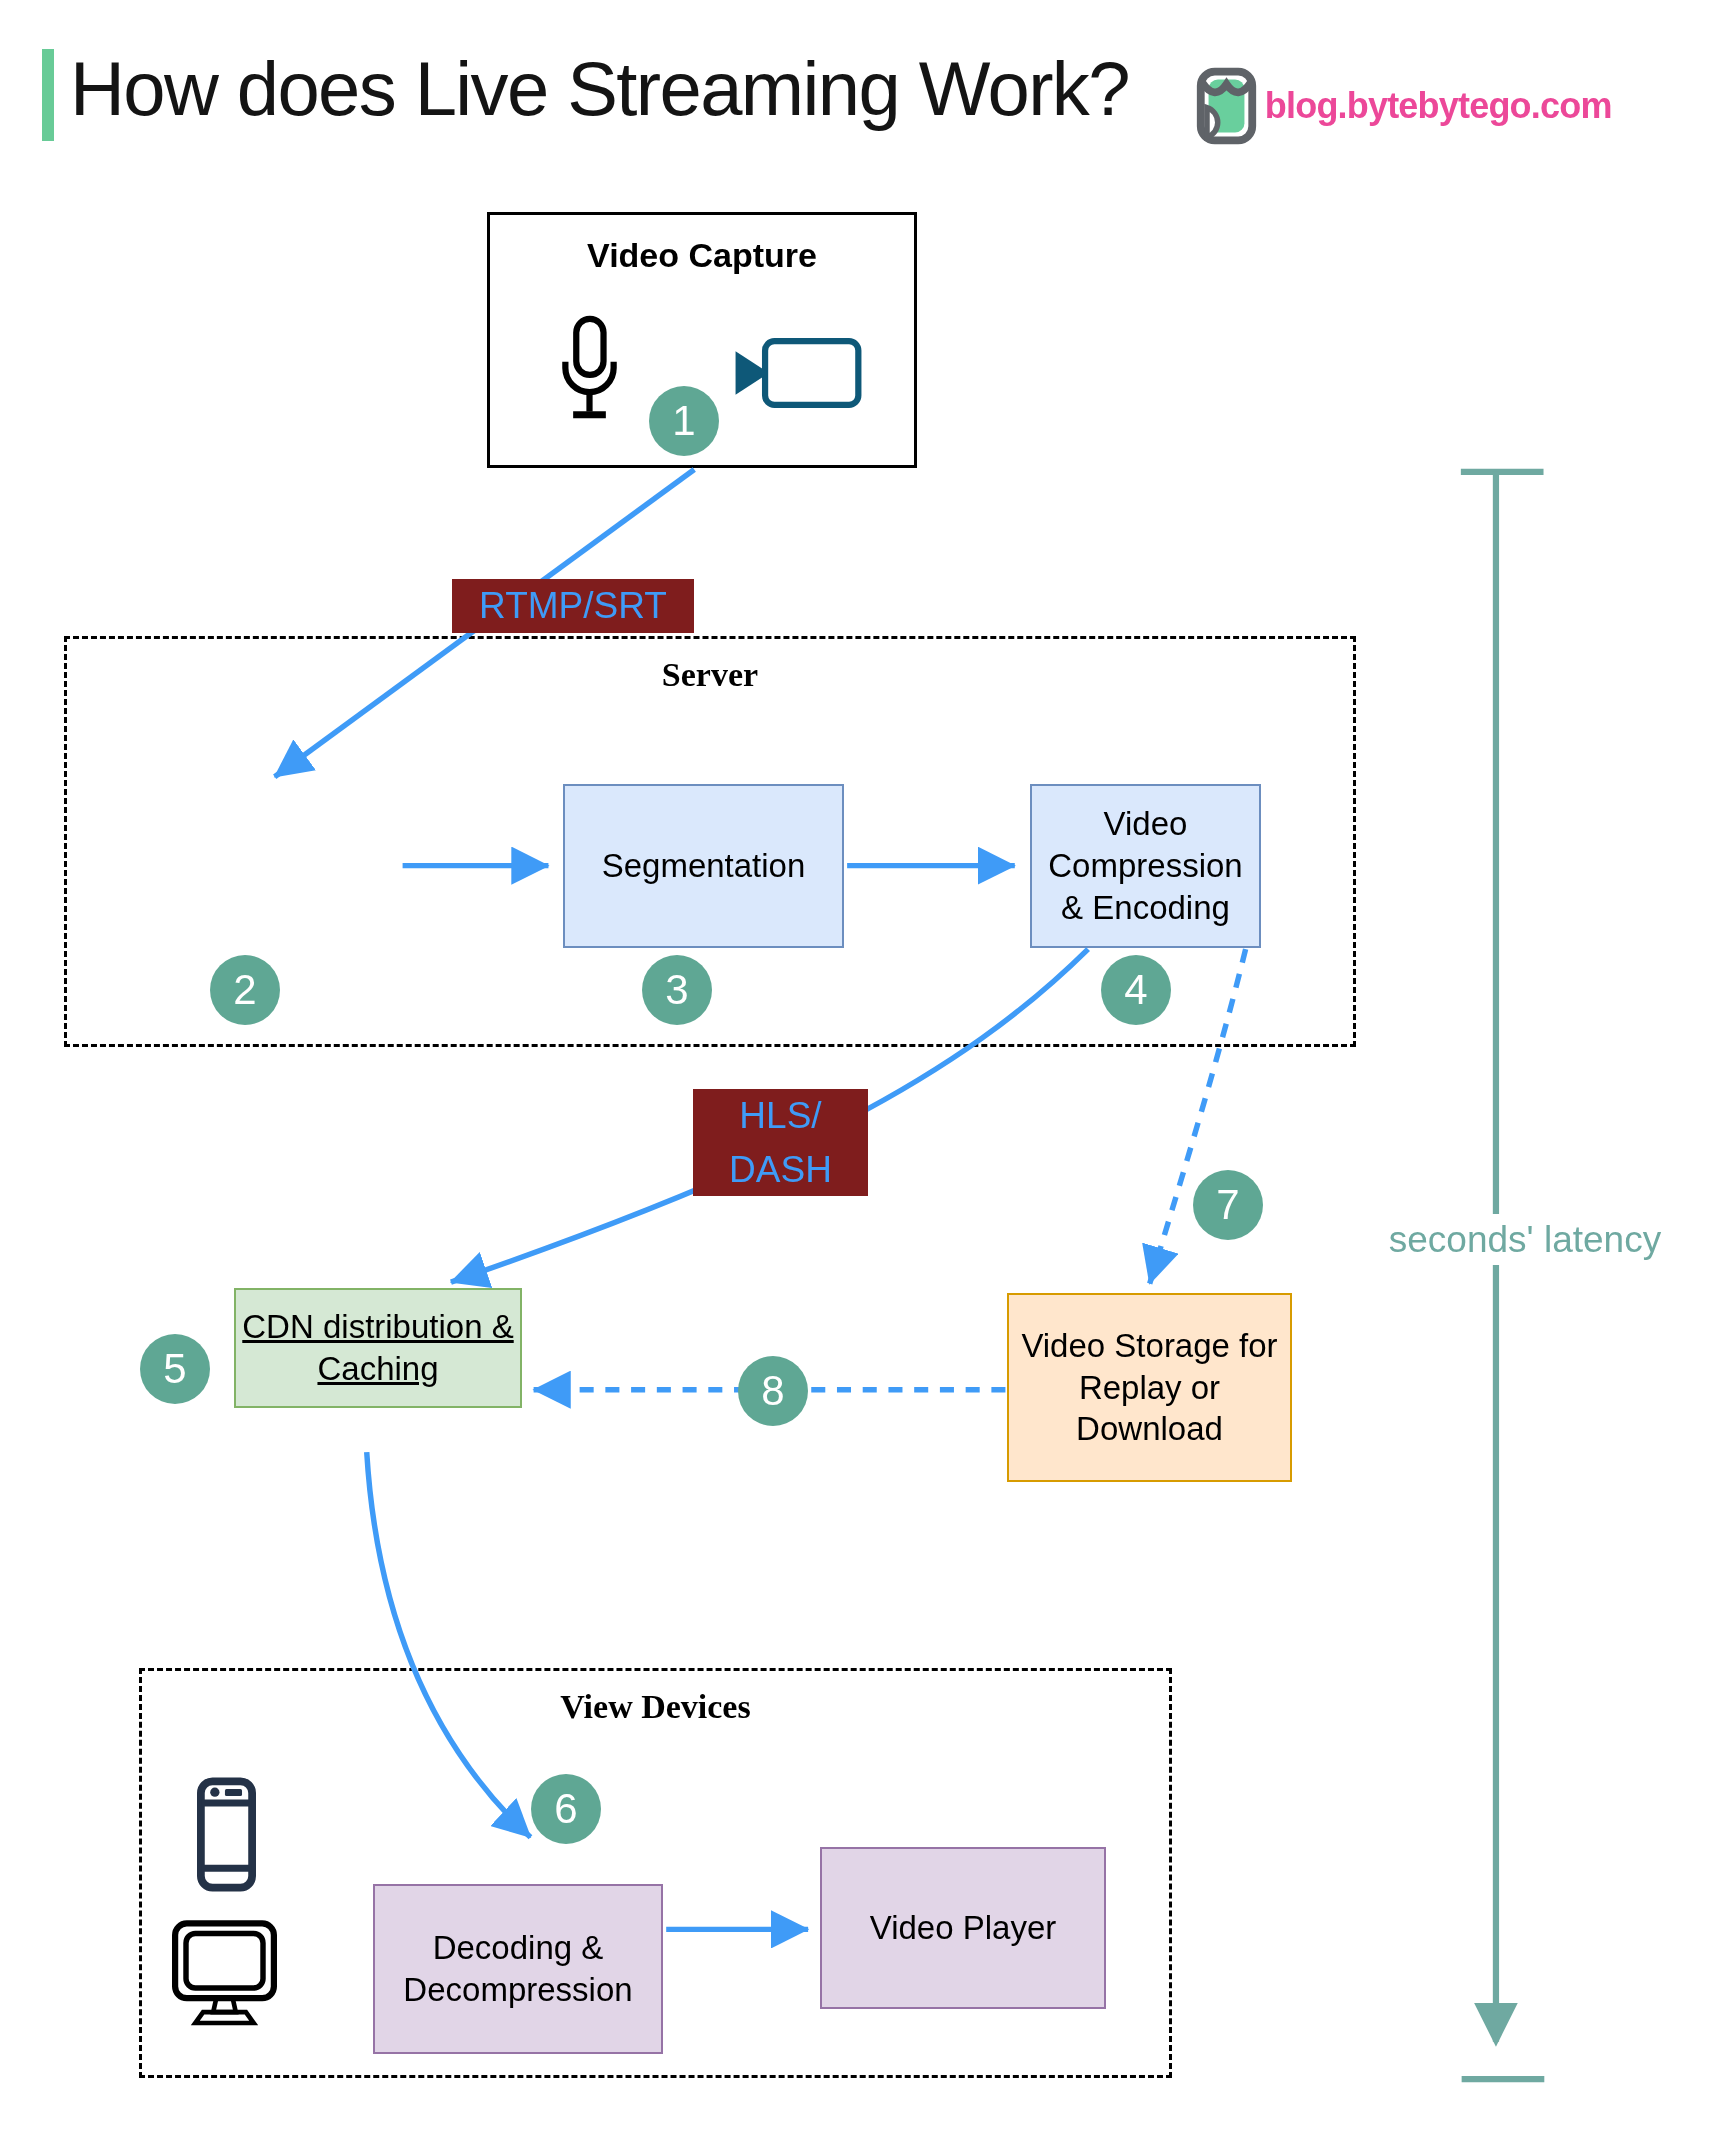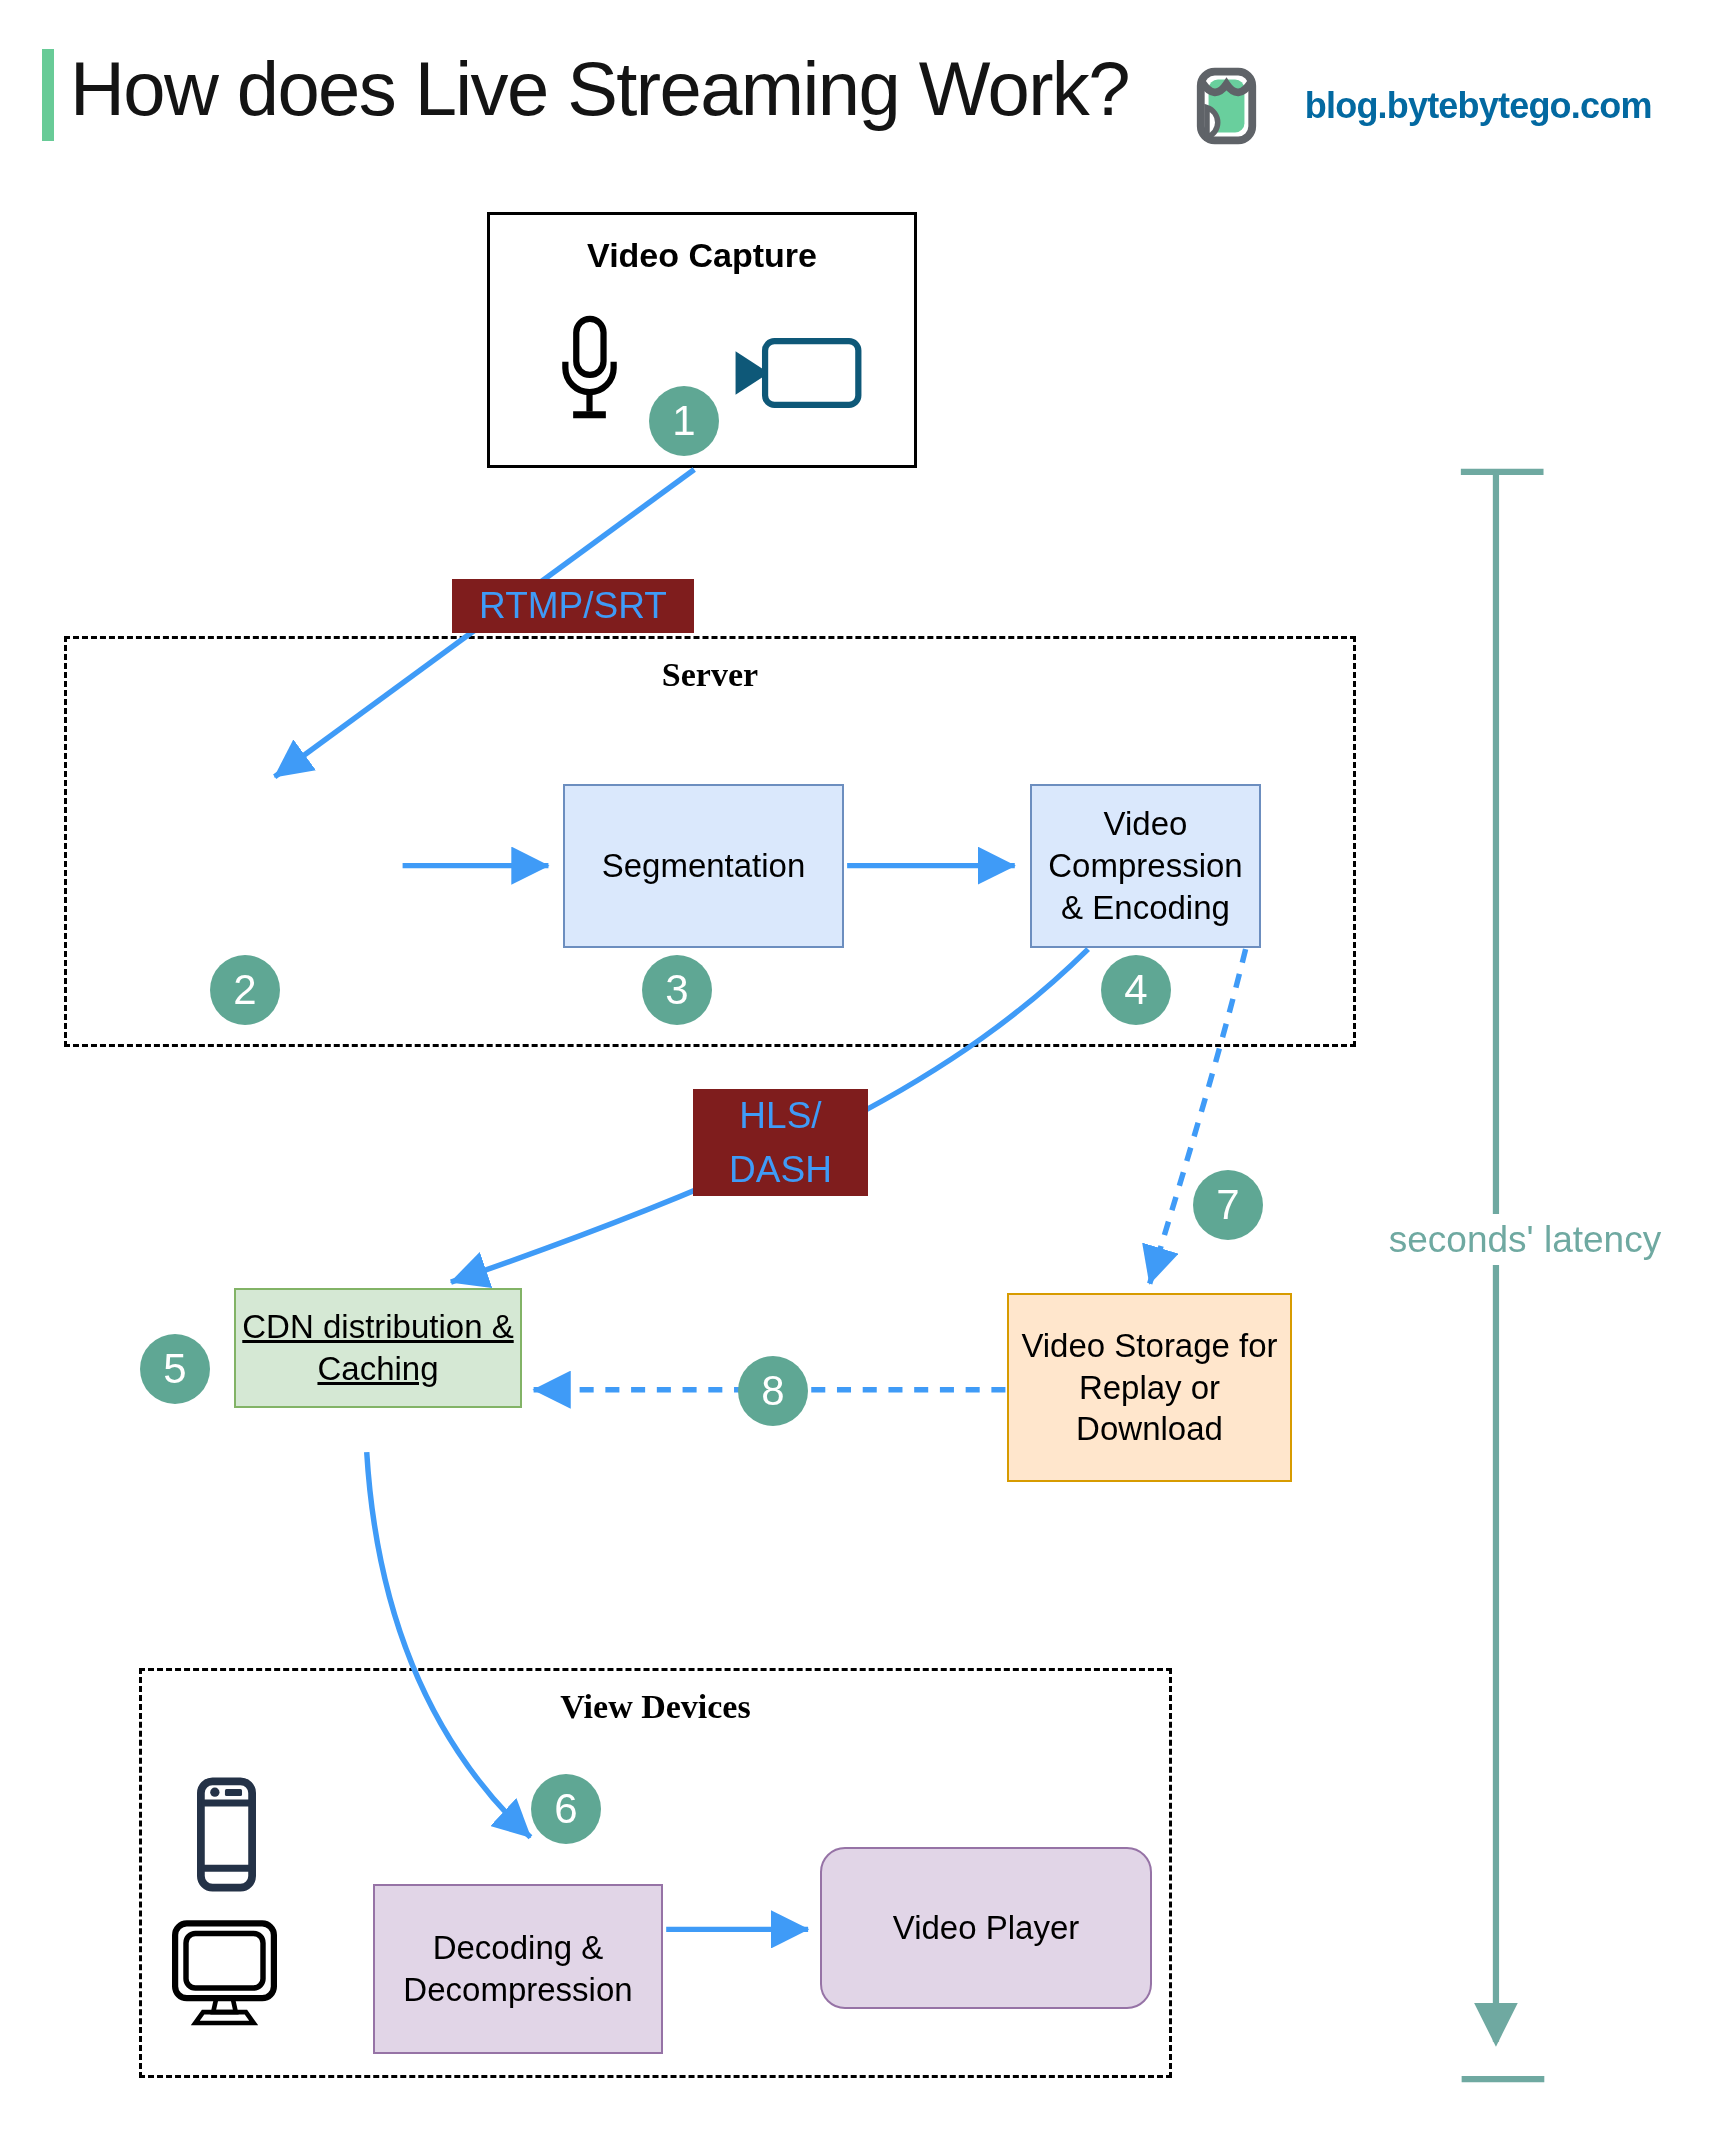--- a/index.html
+++ b/index.html
@@ -8,21 +8,21 @@
     font-family:"Liberation Sans",sans-serif;overflow:hidden;
   }
   
   .accent-bar{position:absolute;left:42px;top:49px;width:11.7px;height:92px;background:#68CB97;}
   .page-title{
     position:absolute;left:70px;top:45px;width:1131px;height:101px;
     font-size:76px;font-weight:400;color:#141414;letter-spacing:-1.6px;white-space:nowrap;
   }
   .brand{position:absolute;left:1196px;top:67px;height:78px;display:flex;align-items:center;gap:7.8px;}
   .brand-logo{width:61px;height:78px;}
-  .brand-site{font-size:36px;font-weight:700;color:#0369a1;white-space:nowrap;letter-spacing:-0.8px;margin-left:40px;}
+  .brand-site{font-size:36px;font-weight:700;color:#ec4899;white-space:nowrap;letter-spacing:-0.8px;}
   
   .node{
     position:absolute;display:flex;align-items:center;justify-content:center;
     text-align:center;font-size:33px;color:#000;line-height:1.27;z-index:2;box-sizing:border-box;
   }
   .blue-node{background:#DAE8FC;border:2.3px solid #6C8EBF;}
   .green-node{background:#D5E8D4;border:2.3px solid #82B366;}
   .orange-node{background:#FFE6CC;border:2.3px solid #D79B00;}
   .purple-node{background:#E1D5E7;border:2.3px solid #9673A6;}
   .plain-node{background:#ffffff;border:3.1px solid #000000;}
@@ -119,21 +119,21 @@
   <svg class="device-icon" style="left:172px;top:1920px;" width="105" height="108" viewBox="0 0 135 138">
     <rect x="4" y="4" width="127" height="96" rx="15" fill="none" stroke="#000" stroke-width="8"></rect>
     <rect x="18" y="17" width="99" height="70" rx="12" fill="none" stroke="#000" stroke-width="7"></rect>
     <path d="M 57 100 L 78 100 L 82 118 L 53 118 Z" fill="none" stroke="#000" stroke-width="6"></path>
     <path d="M 40 118 L 95 118 L 105 132 L 30 132 Z" fill="none" stroke="#000" stroke-width="6"></path>
   </svg>
 
   <div class="node purple-node" style="left:373px;top:1848px;width:290px;height:170px;padding:0 11px;margin-top:36px;">
     <span>Decoding &amp; Decompression</span>
   </div>
-  <div class="node purple-node" style="left:820px;top:1847px;width:332px;height:162px;padding:0 6.2px;border-radius:25px;">
+  <div class="node purple-node" style="left:820px;top:1847px;width:286px;height:162px;padding:0 6.2px;">
     <span>Video Player</span>
   </div>
 
   <svg id="connectors" viewBox="0 0 2223 2730">
     <defs>
       <marker id="blueArrow" markerUnits="strokeWidth" markerWidth="8" markerHeight="7" refX="6.8" refY="3.5" orient="auto">
         <path d="M0,0 L7,3.5 L0,7 Z" fill="#3F9BF7"></path>
       </marker>
       <marker id="tealArrow" markerUnits="strokeWidth" markerWidth="8" markerHeight="7" refX="6.2" refY="3.5" orient="auto">
         <path d="M0,0 L7,3.5 L0,7 Z" fill="#6FA9A1"></path>

